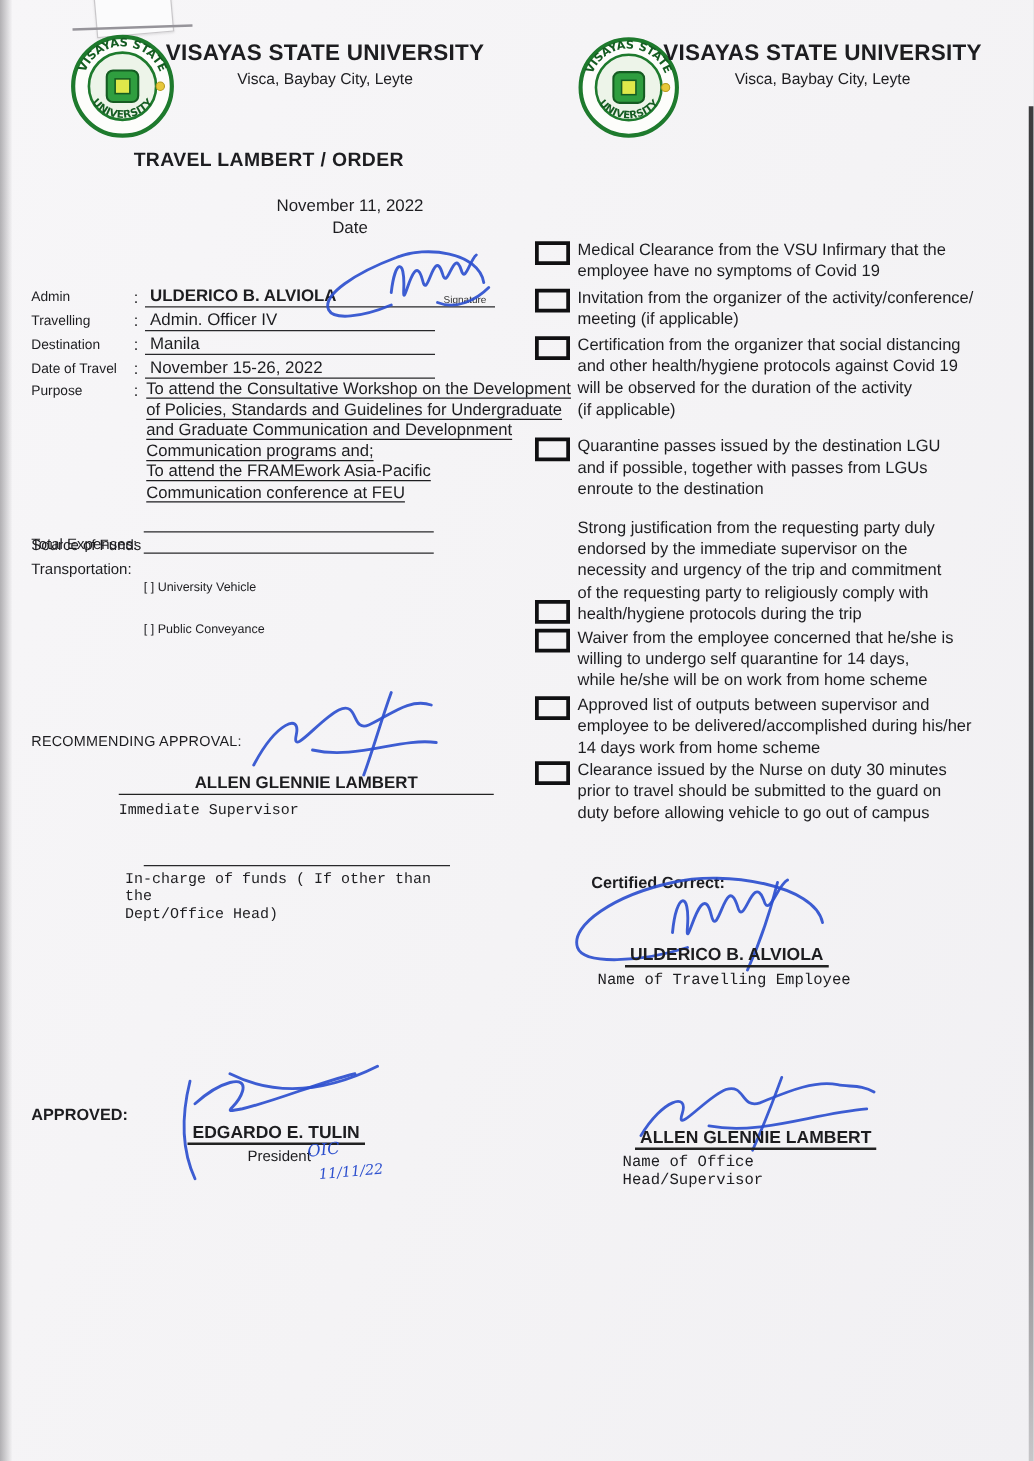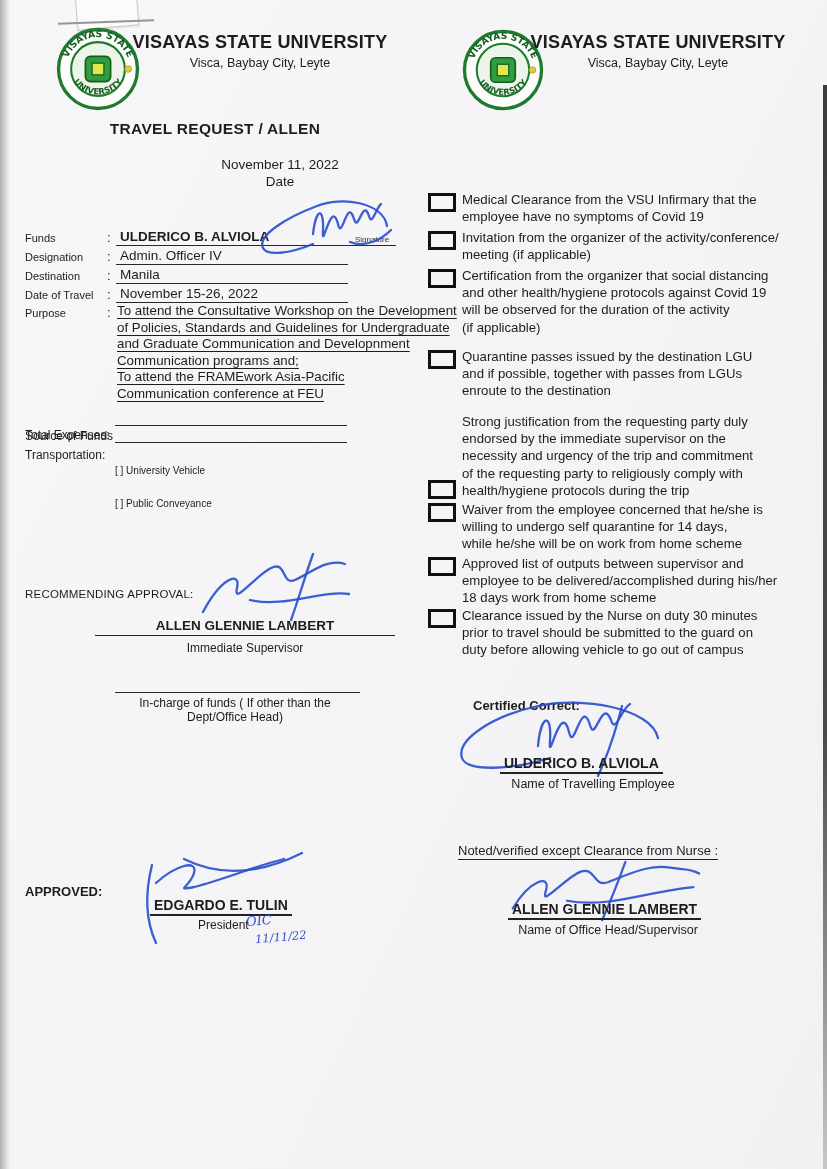--- a/index.html
+++ b/index.html
@@ -35,21 +35,21 @@
   .sig-cap{width:48px;border-bottom:1.5px solid #28282b;font-size:8px;text-align:center;padding-bottom:1px;color:#333;}
   .purpose-label{font-size:11px;}
   .purpose-text{font-size:13.3px;line-height:16.5px;white-space:pre-line;
     text-decoration:underline;text-underline-offset:3px;text-decoration-thickness:1.3px;}
   .blank-line{border-bottom:1.5px solid #28282b;height:0;}
   .small-label{font-size:12px;}
   .transport-opts{font-size:10px;line-height:16.5px;white-space:pre-line;}
   
   .caps-label{font-size:11.5px;letter-spacing:.2px;}
   .sig-name{font-weight:bold;font-size:13.5px;text-align:center;border-bottom:1.6px solid #222;padding-bottom:2px;}
-  .sig-title{font-size:12px;text-align:center;}
+  .sig-title{font-size:12px;text-align:left;font-family:Liberation Mono, monospace;}
   .inline-name{font-weight:bold;font-size:14px;border-bottom:2px solid #222;padding:0 4px 1px;white-space:nowrap;}
   .noted-label{font-size:13px;border-bottom:1.4px solid #222;padding-bottom:1px;white-space:nowrap;}
   .bold13{font-weight:bold;font-size:13px;}
   .ink{stroke:#2c4fce;stroke-width:2.3;fill:none;stroke-linecap:round;stroke-linejoin:round;opacity:.92;}
   .hw{color:#2c4fce;font-family:"DejaVu Serif",serif;font-style:italic;}
   
   .cl-item{position:absolute;left:428px;display:flex;gap:6px;width:392px;}
   .cb{width:22px;height:13px;border:3px solid #101012;flex:none;margin-top:2px;background:transparent;}
   .cl-text{font-size:13.2px;line-height:17.2px;white-space:pre-line;width:356px;}
 </style>
@@ -77,33 +77,33 @@
       <textPath href="#sealBotL" startOffset="50%" text-anchor="middle">UNIVERSITY</textPath>
     </text>
     <rect x="35" y="35" width="30" height="30" rx="6" fill="#2f9e3f" stroke="#155c22" stroke-width="2"></rect>
     <rect x="43" y="43" width="14" height="14" fill="#dfe84a" stroke="#155c22" stroke-width="1.5"></rect>
     <circle cx="86" cy="50" r="4" fill="#e7c83a" stroke="#b79a20"></circle>
   </svg>
   <div class="abs hdr-text" style="left:130px;top:32px;width:260px;">
     <div class="hdr-univ">VISAYAS STATE UNIVERSITY</div>
     <div class="hdr-addr">Visca, Baybay City, Leyte</div>
   </div>
-  <div class="abs doc-title" style="left:20px;top:120px;width:390px;">TRAVEL REQUEST / ALLEN</div>
+  <div class="abs doc-title" style="left:20px;top:120px;width:390px;">TRAVEL LAMBERT / ORDER</div>
   <div class="abs date-block" style="left:140px;top:156px;width:280px;">November 11, 2022
 Date</div>
 
   <div class="fields">
     <div class="f-row">
-      <span class="f-label">Funds</span>
+      <span class="f-label">Admin</span>
       <span class="f-colon">:</span>
       <span class="f-value f-bold">ULDERICO B. ALVIOLA</span>
       <span class="sig-cap">Signature</span>
     </div>
     <div class="f-row">
-      <span class="f-label">Designation</span>
+      <span class="f-label">Travelling</span>
       <span class="f-colon">:</span>
       <span class="f-value">Admin. Officer IV</span>
     </div>
     <div class="f-row">
       <span class="f-label">Destination</span>
       <span class="f-colon">:</span>
       <span class="f-value">Manila</span>
     </div>
     <div class="f-row">
       <span class="f-label">Date of Travel</span>
@@ -217,39 +217,38 @@
   <div class="cl-item" style="top:501px;">
     <span class="cb"></span>
     <div class="cl-text">Waiver from the employee concerned that he/she is
 willing to undergo self quarantine for 14 days,
 while he/she will be on work from home scheme</div>
   </div>
   <div class="cl-item" style="top:555px;">
     <span class="cb"></span>
     <div class="cl-text">Approved list of outputs between supervisor and
 employee to be delivered/accomplished during his/her
-18 days work from home scheme</div>
+14 days work from home scheme</div>
   </div>
   <div class="cl-item" style="top:607px;">
     <span class="cb"></span>
     <div class="cl-text">Clearance issued by the Nurse on duty 30 minutes
 prior to travel should be submitted to the guard on
 duty before allowing vehicle to go out of campus</div>
   </div>
 
   <span class="abs bold13" style="left:473px;top:698px;">Certified Correct:</span>
   <svg class="abs" style="left:450px;top:690px;width:230px;height:95px;" viewBox="0 0 230 95">
     <path class="ink" d="M208,48 C202,18 130,6 88,16 C42,26 6,50 12,68 C17,82 62,80 100,68"></path>
     <path class="ink" d="M88,56 c3,-32 14,-34 12,-5 c-2,26 11,-42 19,-9 c5,22 12,-36 21,-7 c5,19 12,-28 21,-5 c4,15 11,-12 19,-16"></path>
     <path class="ink" d="M172,16 C166,40 158,64 148,86"></path>
   </svg>
   <span class="abs inline-name" style="left:500px;top:755px;">ULDERICO B. ALVIOLA</span>
   <div class="abs sig-title" style="left:478px;top:777px;width:230px;font-size:12.5px;">Name of Travelling Employee</div>
 
-  <span class="abs noted-label" style="left:458px;top:843px;">Noted/verified except Clearance from Nurse :</span>
   <svg class="abs" style="left:500px;top:858px;width:210px;height:68px;" viewBox="0 0 210 70">
     <path class="ink" d="M10,52 C28,22 50,16 44,34 C38,52 64,20 80,14 C96,9 92,30 108,25 C128,17 152,6 172,10 C182,12 192,10 202,16"></path>
     <path class="ink" d="M66,44 C108,52 150,34 196,30"></path>
     <path class="ink" d="M126,4 C118,26 110,46 102,64"></path>
   </svg>
   <span class="abs inline-name" style="left:508px;top:901px;">ALLEN GLENNIE LAMBERT</span>
   <div class="abs sig-title" style="left:498px;top:923px;width:220px;font-size:12.5px;">Name of Office Head/Supervisor</div>
 
 </div>
 

